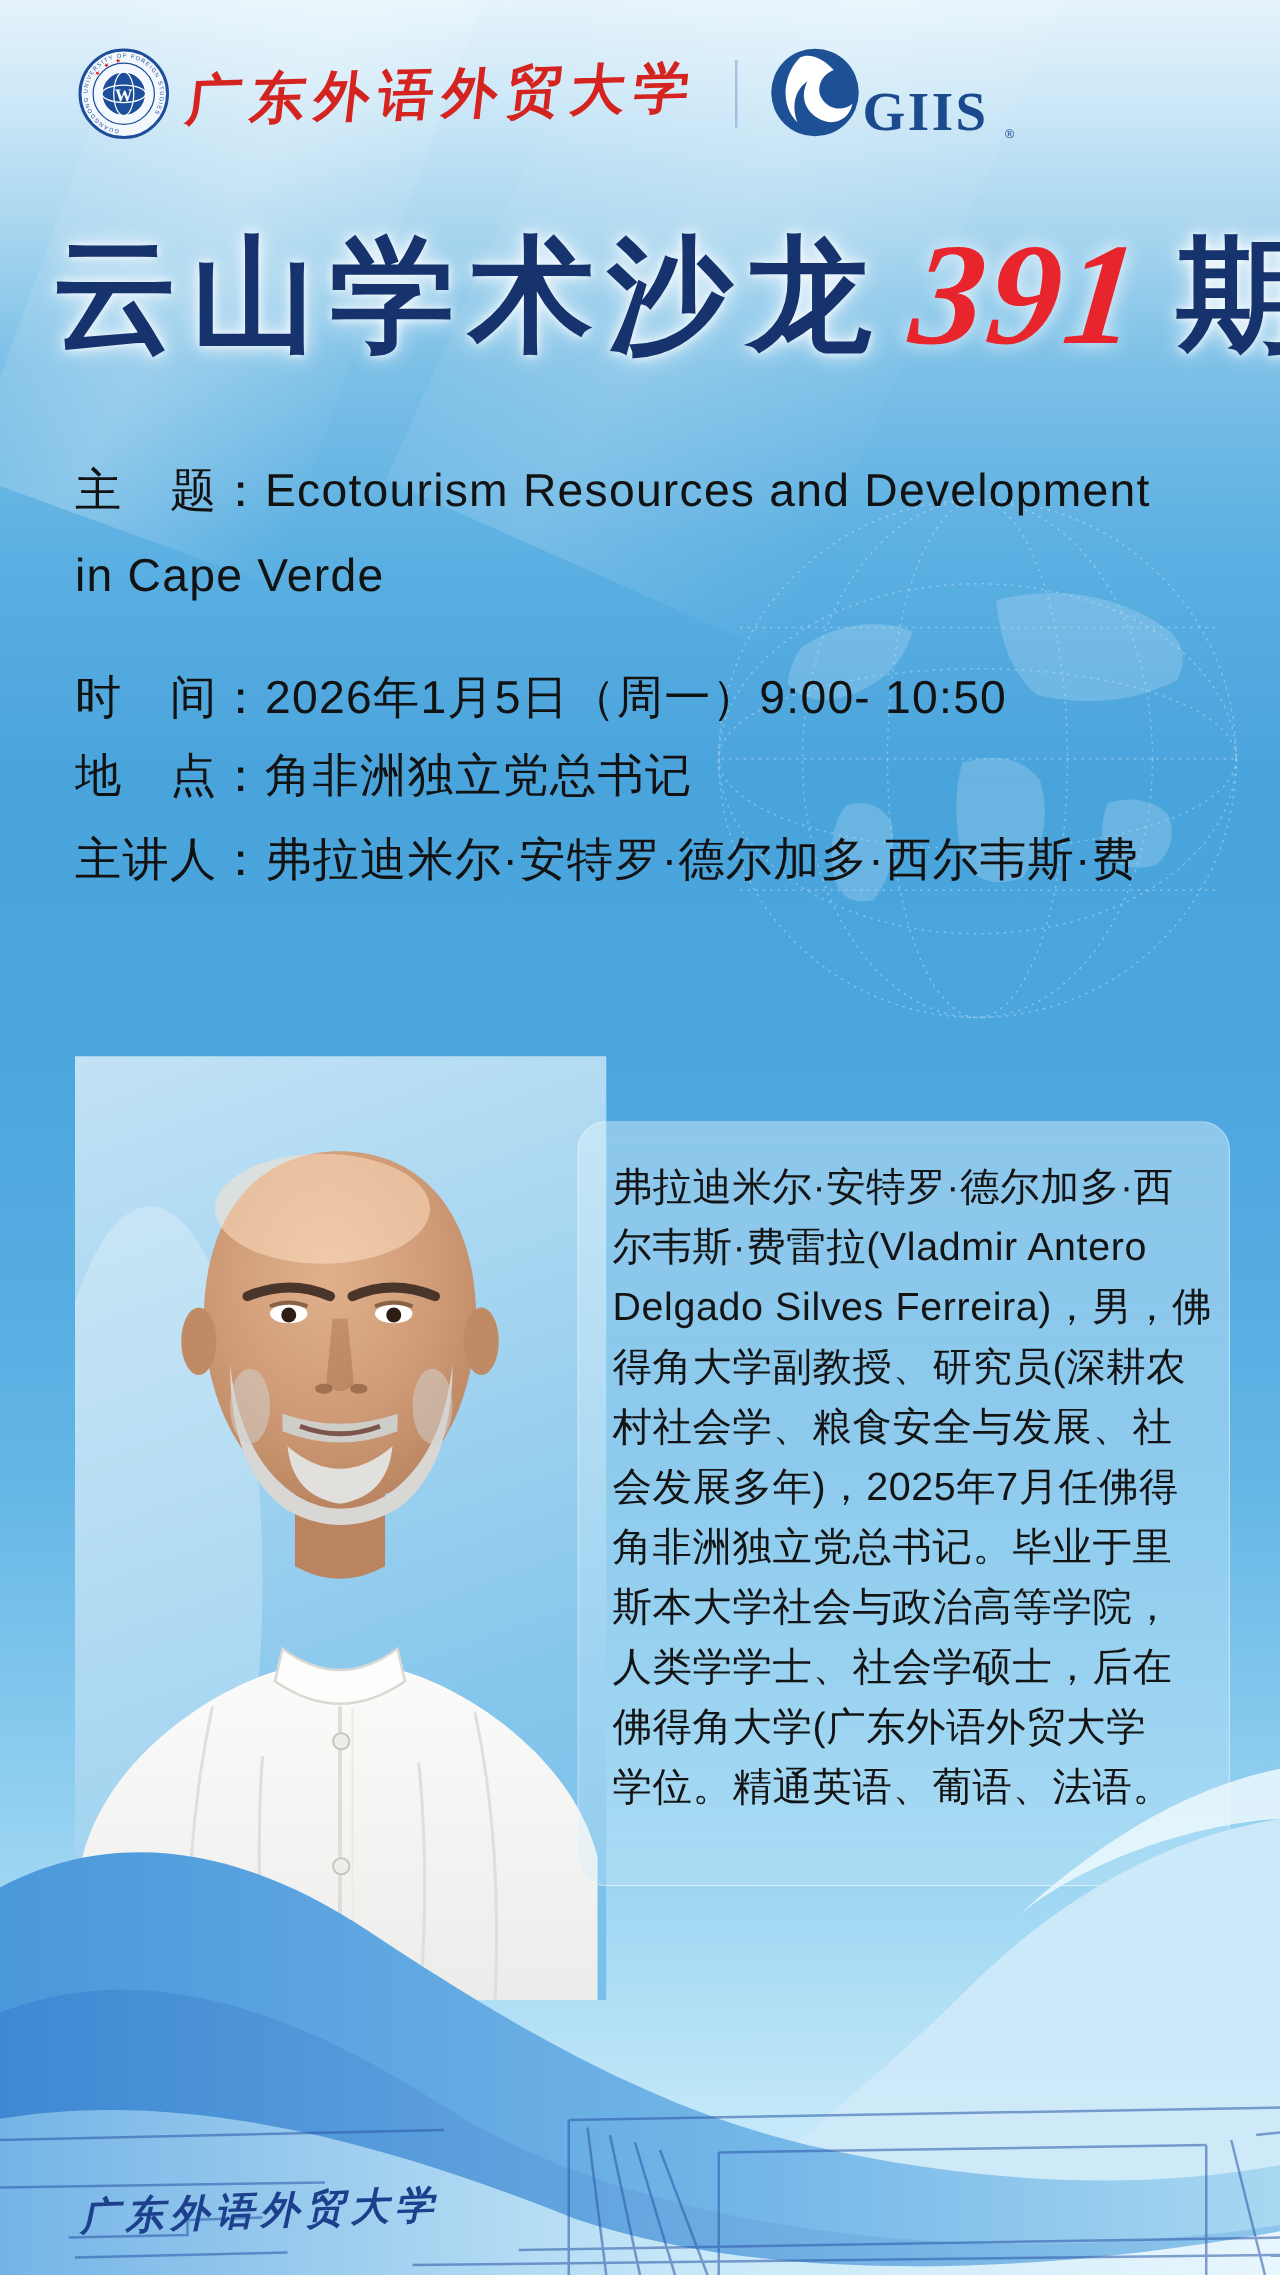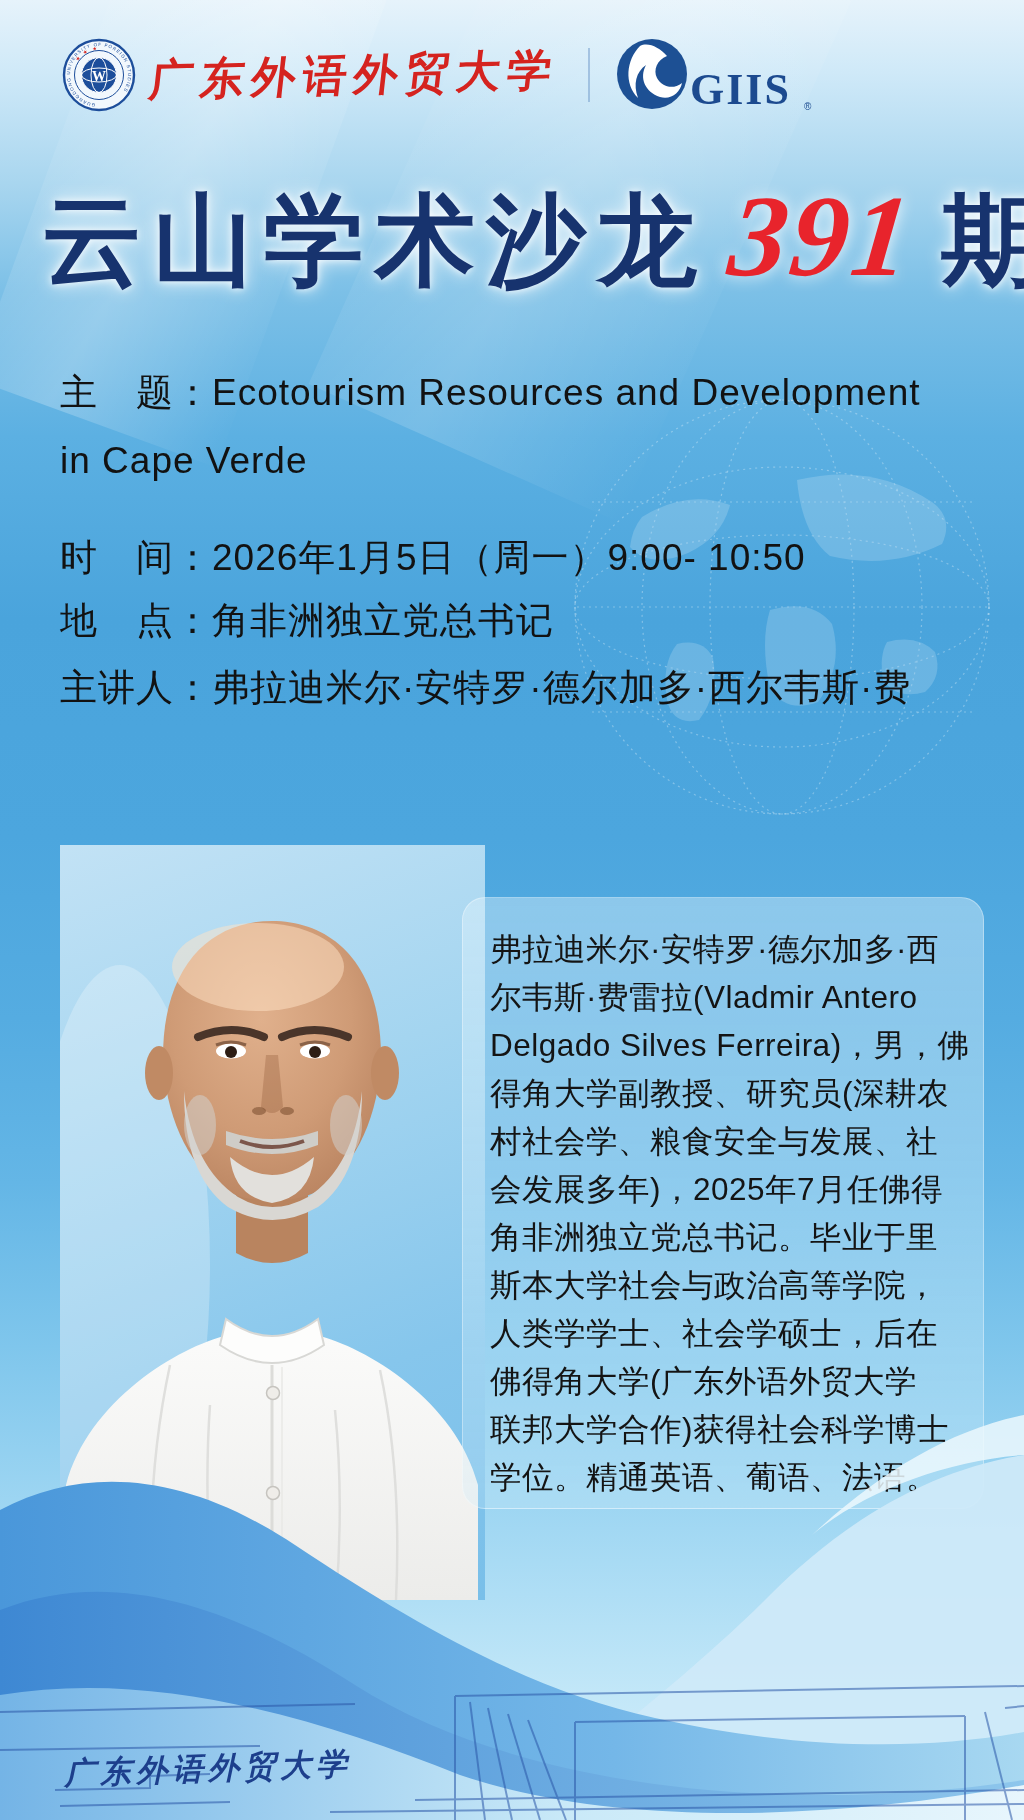--- a/index.html
+++ b/index.html
@@ -11,21 +11,21 @@
     background:linear-gradient(100deg,rgba(255,255,255,0) 0%,rgba(255,255,255,.55) 50%,rgba(255,255,255,0) 100%);opacity:.45;}
   .ray2{top:-140px;left:420px;width:340px;height:620px;transform:rotate(24deg);
     background:linear-gradient(100deg,rgba(255,255,255,0) 0%,rgba(255,255,255,.4) 50%,rgba(255,255,255,0) 100%);opacity:.4;}
 
   .header{position:absolute;top:34px;left:62px;display:flex;align-items:center;}
   .uni-name{font-family:"Liberation Serif","DejaVu Serif",serif;font-weight:700;
     font-size:44px;color:#d5231f;letter-spacing:7px;transform:skewX(-8deg) rotate(-1.5deg);
     margin-left:14px;white-space:nowrap;}
   .divider{width:2px;height:54px;background:rgba(120,160,205,.55);margin:0 4px 0 30px;}
 
-  .title-row{position:absolute;top:178px;left:42px;width:950px;display:flex;align-items:flex-end;white-space:nowrap;}
+  .title-row{position:absolute;top:178px;left:42px;width:950px;display:flex;align-items:center;white-space:nowrap;}
   .title-cn{font-family:"Liberation Serif","DejaVu Serif",serif;font-weight:700;
     font-size:100px;line-height:1.05;color:#17336e;letter-spacing:11px;
     text-shadow:0 0 18px rgba(255,255,255,.95),0 0 7px rgba(255,255,255,.85);}
   .title-num{font-family:"Liberation Serif","DejaVu Serif",serif;font-weight:700;font-style:italic;
     font-size:116px;line-height:1;color:#e8242c;letter-spacing:3px;margin:0 28px 0 22px;
     transform:skewX(-6deg);text-shadow:0 0 16px rgba(255,255,255,.9);}
 
   .info-line{position:absolute;left:60px;width:930px;color:#121212;
     font-size:37px;line-height:46px;letter-spacing:1px;font-weight:500;white-space:nowrap;}
   .info-label{letter-spacing:1px;}
@@ -196,21 +196,20 @@
     <div class="bio-line">弗拉迪米尔·安特罗·德尔加多·西</div>
     <div class="bio-line">尔韦斯·费雷拉(Vladmir Antero</div>
     <div class="bio-line">Delgado Silves Ferreira)，男，佛</div>
     <div class="bio-line">得角大学副教授、研究员(深耕农</div>
     <div class="bio-line">村社会学、粮食安全与发展、社</div>
     <div class="bio-line">会发展多年)，2025年7月任佛得</div>
     <div class="bio-line">角非洲独立党总书记。毕业于里</div>
     <div class="bio-line">斯本大学社会与政治高等学院，</div>
     <div class="bio-line">人类学学士、社会学硕士，后在</div>
     <div class="bio-line">佛得角大学(广东外语外贸大学</div>
-    <div class="bio-line">联邦大学合作)获得社会科学博士</div>
     <div class="bio-line">学位。精通英语、葡语、法语。</div>
   </div>
 
   <svg class="waves" viewBox="0 0 1024 460">
     <defs>
       <linearGradient id="lgLeft" x1="0" y1="0" x2="1" y2="0">
         <stop offset="0%" stop-color="#4a97da"></stop>
         <stop offset="60%" stop-color="#74b7e8"></stop>
         <stop offset="100%" stop-color="#a8d8f1"></stop>
       </linearGradient>

